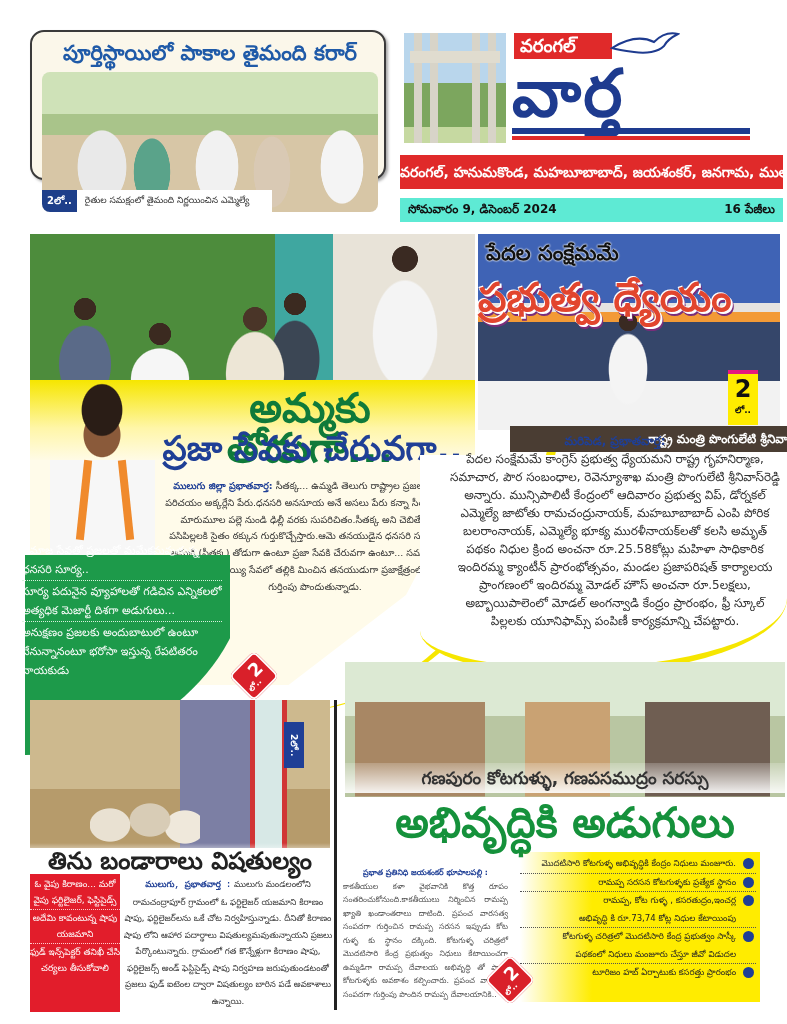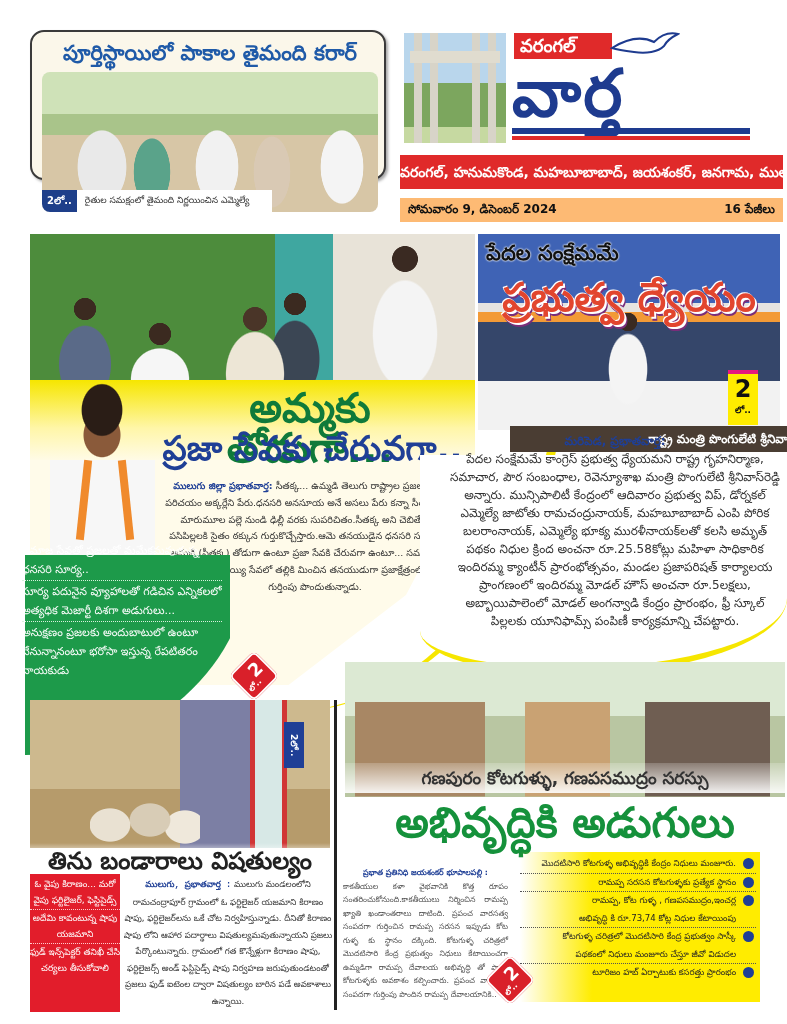--- a/index.html
+++ b/index.html
@@ -59,21 +59,21 @@
       color: #1e3b8f; font-weight: bold; font-size: 66px; line-height: 72px; letter-spacing: 2px;
     }
     #mast-underline { left: 512px; top: 128px; width: 238px; height: 6px; background: #1e3b8f; }
     #mast-underline2 { left: 512px; top: 136px; width: 238px; height: 4px; background: #e02a2a; }
     #mast-districts {
       left: 400px; top: 155px; width: 383px; height: 34px; background: #e02a2a;
       color: #fff; font-weight: bold; font-size: 14px; line-height: 34px; text-align: center;
       white-space: nowrap; overflow: hidden;
     }
     #mast-dateline {
-      left: 400px; top: 198px; width: 383px; height: 24px; background: #fdba74;
+      left: 400px; top: 198px; width: 383px; height: 24px; background: #5eead4;
       display: flex; justify-content: space-between; align-items: center; padding: 0 8px;
       font-weight: bold; font-size: 12px; color: #111;
     }
 
     
     #lead-photo {
       left: 30px; top: 234px; width: 445px; height: 146px; overflow: hidden;
       background:
         radial-gradient(circle 14px at 375px 25px, #3a2a22 90%, transparent 95%),
         radial-gradient(ellipse 42px 70px at 375px 100px, #f4f4f4 75%, transparent 78%),
@@ -188,21 +188,21 @@
         radial-gradient(ellipse 22px 40px at 150px 135px, #f4f4f4 85%, transparent 90%),
         radial-gradient(circle 10px at 150px 88px, #3a2a22 90%, transparent 95%),
         linear-gradient(#3f63b5 0 35%, #e6e3e0 35% 40%, #f39a36 40% 45%, #35466a 45% 75%, #f2f2f2 75% 100%);
     }
     #right-head1 {
       left: 486px; top: 238px; width: 200px; height: 30px; color: #111;
       font-weight: bold; font-size: 21px; line-height: 30px; text-shadow: 0 0 2px #fff, 0 0 2px #fff;
     }
     #right-head2 {
       left: 478px; top: 270px; width: 302px; height: 54px; color: #e2452e;
-      font-weight: bold; font-size: 40px; line-height: 54px; text-align: center;
+      font-weight: bold; font-size: 40px; line-height: 54px; text-align: left;
       text-shadow: 2px 2px 0 #fff, -1px -1px 0 #fff, 3px 4px 0 #7a2d7a;
     }
     #right-page-badge {
       left: 728px; top: 370px; width: 30px; height: 55px; background: #ffec00;
       border-top: 4px solid #e5197f; text-align: center; color: #111; font-weight: bold;
     }
     #right-page-badge .n { font-size: 24px; line-height: 30px; }
     #right-page-badge .s { font-size: 9px; line-height: 12px; }
     #right-caption {
       left: 478px; top: 426px; width: 302px; height: 26px; background: #4a3d33; color: #fff;
@@ -348,21 +348,21 @@
 <div id="temple-bullets" class="abs">
   <div class="item">
     <span>మొదటిసారి కోటగుళ్ళ అభివృద్ధికి కేంద్రం నిధులు మంజూరు.</span>
     <span class="dot"></span>
   </div>
   <div class="item">
     <span>రామప్ప సరసన కోటగుళ్ళకు ప్రత్యేక స్థానం</span>
     <span class="dot"></span>
   </div>
   <div class="item">
-    <div>రామప్ప, కోట గుళ్ళ , గణపసముద్రం,ఇంచర్ల</div>
+    <div>రామప్ప, కోట గుళ్ళ , కసరతుద్రం,ఇంచర్ల</div>
     <div>అభివృద్ధి కి రూ.73,74 కోట్ల నిధుల కేటాయింపు</div>
     <span class="dot"></span>
   </div>
   <div class="item">
     <div>కోటగుళ్ళ చరిత్రలో మొదటిసారి కేంద్ర ప్రభుత్వం సాస్కీ</div>
     <div>పథకంలో నిధులు మంజూరు చేస్తూ జీవో విడుదల</div>
     <span class="dot"></span>
   </div>
   <div class="item">
     <span>టూరిజం హబ్ ఏర్పాటుకు కసరత్తు ప్రారంభం</span>

